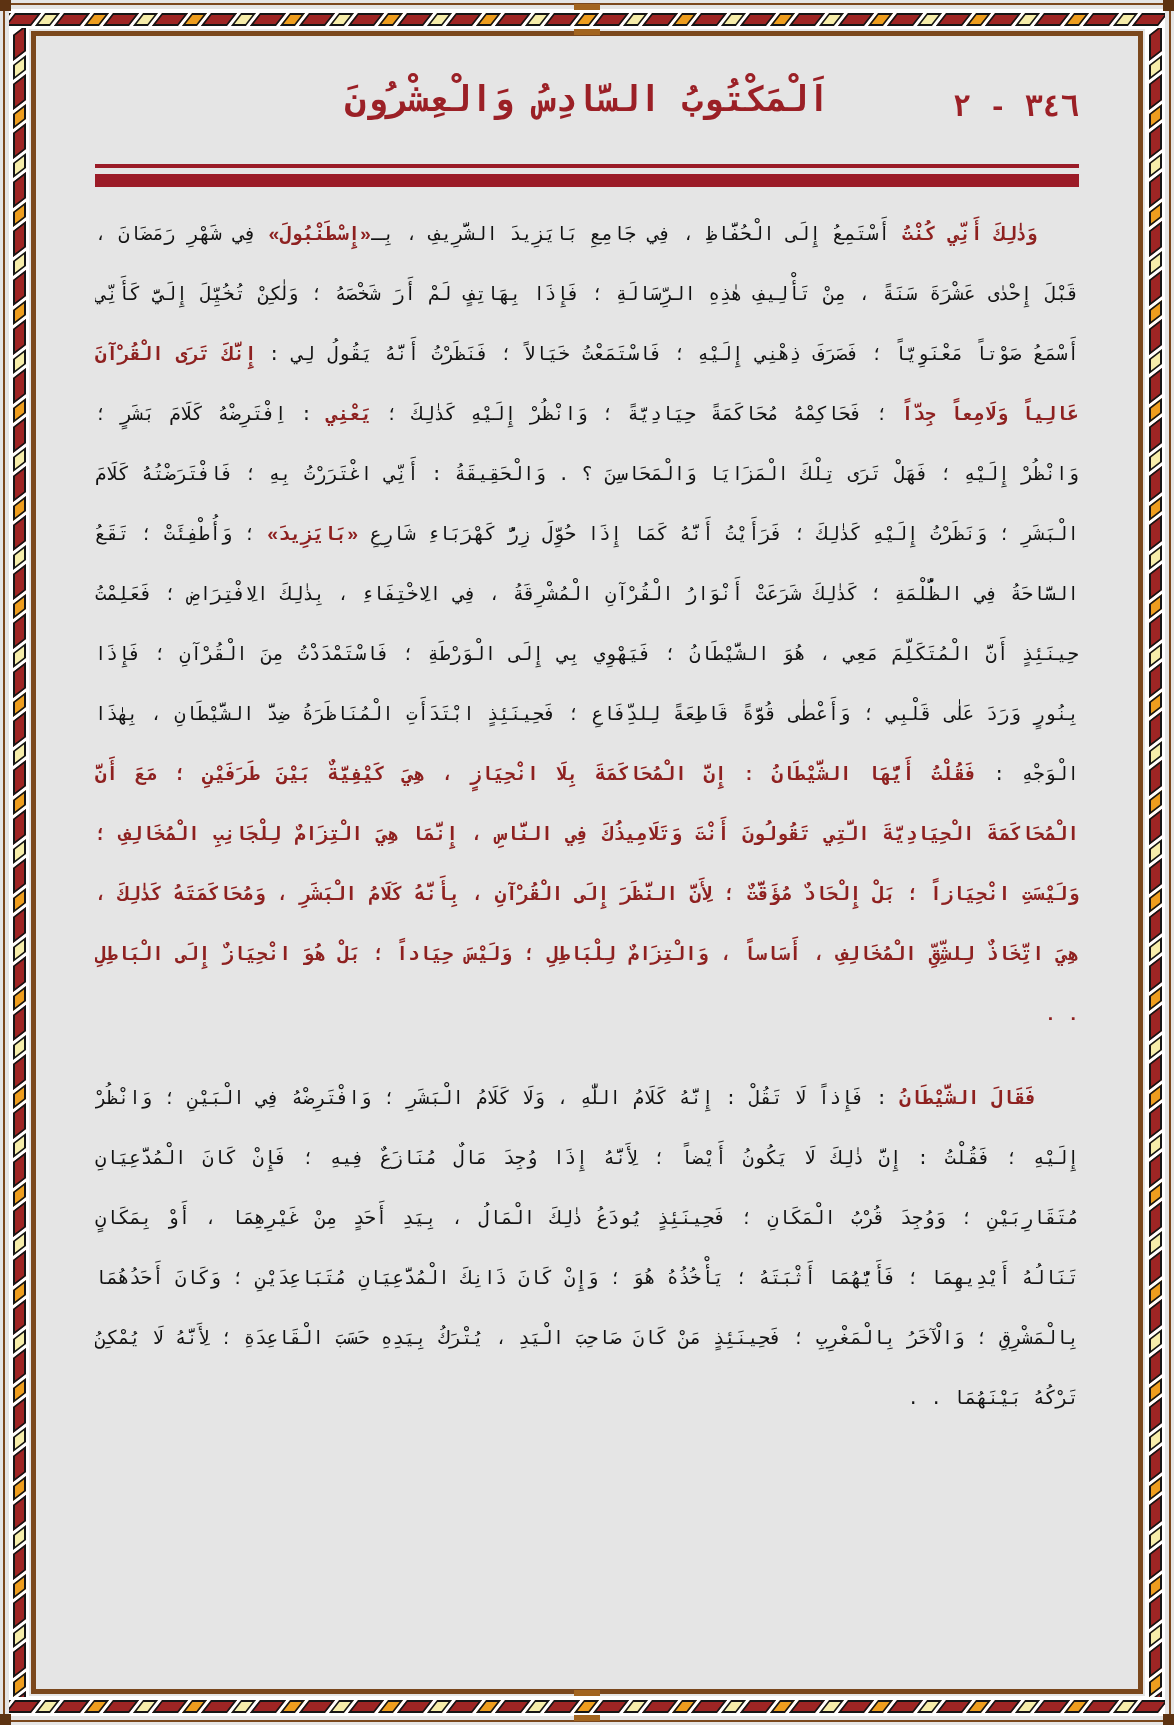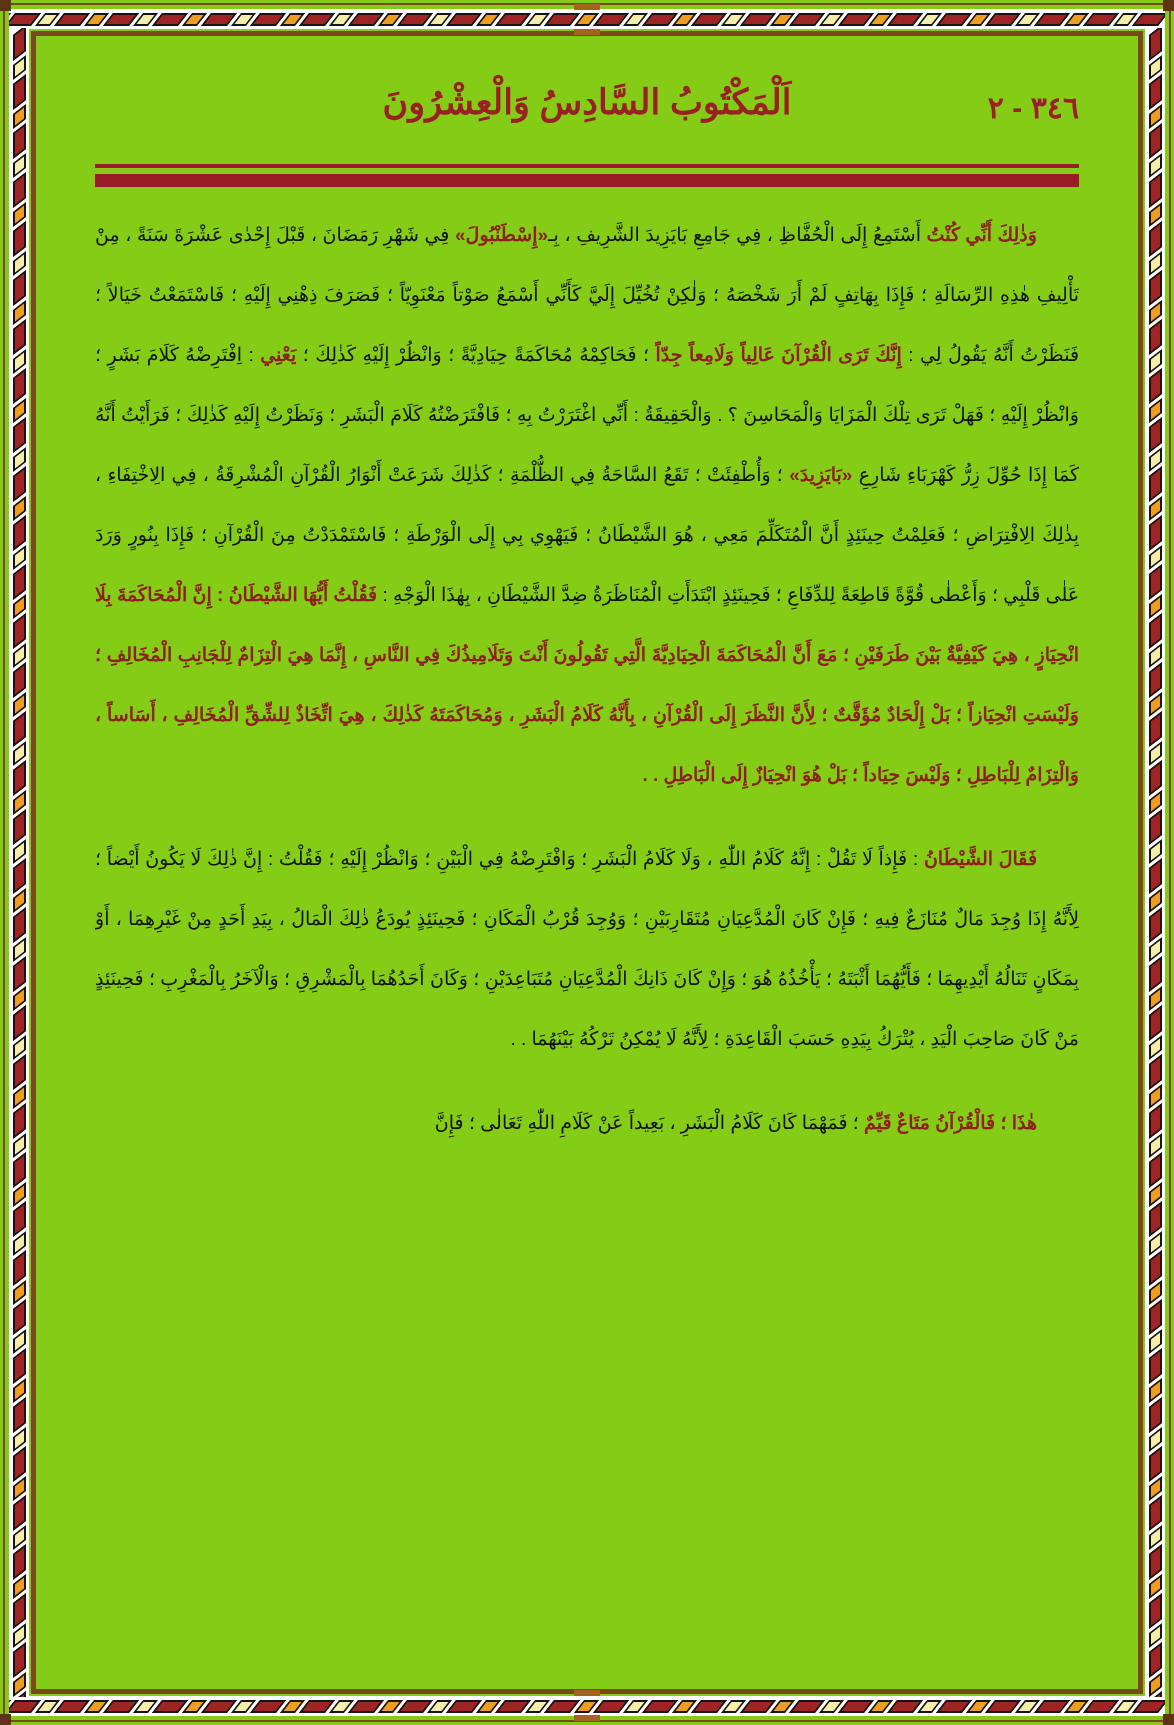--- a/index.html
+++ b/index.html
@@ -1,21 +1,21 @@
 <!DOCTYPE html>
 <html lang="ar" dir="rtl" style="--accent-red: #9b2026; --rule-red: #9b1b27; --text-red: #8e2120; --text-black: #121212; --frame-brown: #7b481d; --frame-dark-brown: #5d3312; --chain-red: #9e2524; --chain-gold: #ee9d1e; --chain-cream: #f6edaa; --tick-brown: #a2641f;"><head>
 <meta charset="utf-8">
 <style>
   html,body{margin:0;padding:0;background:#ffffff;}
   .page{
     position:relative;
     width:1174px;height:1725px;
-    background:#84cc16;
+    background:#e5e5e5;
     overflow:hidden;
-    font-family:Liberation Sans, sans-serif;
+    font-family:Liberation Mono, monospace;
   }
   
   .outer-line{position:absolute;inset:3px;border:2px solid var(--frame-brown,#7b481d);pointer-events:none;}
   .inner-line{position:absolute;inset:31px;border:5px solid var(--frame-brown,#7b481d);pointer-events:none;}
   .band{position:absolute;display:flex;overflow:hidden;background:#fff;}
   .band-top{top:9px;left:9px;right:9px;height:20px;align-items:center;}
   .band-bottom{bottom:9px;left:9px;right:9px;height:20px;align-items:center;}
   .band-left{left:9px;top:28px;bottom:28px;width:20px;flex-direction:column;align-items:center;}
   .band-right{right:9px;top:28px;bottom:28px;width:20px;flex-direction:column;align-items:center;}
   .lk{flex:0 0 auto;border:2px solid #151515;}
@@ -320,17 +320,16 @@
   <div class="content">
     <div class="header-row">
       <h1 class="title">اَلْمَكْتُوبُ السَّادِسُ وَالْعِشْرُونَ</h1>
       <div class="page-num">٣٤٦ - ٢</div>
     </div>
     <div class="rule-thin"></div>
     <div class="rule-thick"></div>
     <div class="body-text">
         <p class="para"><span class="red">وَذٰلِكَ أَنِّي كُنْتُ</span><span> أَسْتَمِعُ إِلَى الْحُفَّاظِ ، فِي جَامِعِ بَايَزِيدَ الشَّرِيفِ ، بِـ</span><span class="red">«إِسْطَنْبُولَ»</span><span> فِي شَهْرِ رَمَضَانَ ، قَبْلَ إِحْدٰى عَشْرَةَ سَنَةً ، مِنْ تَأْلِيفِ هٰذِهِ الرِّسَالَةِ ؛ فَإِذَا بِهَاتِفٍ لَمْ أَرَ شَخْصَهُ ؛ وَلٰكِنْ تُخُيِّلَ إِلَيَّ كَأَنِّي أَسْمَعُ صَوْتاً مَعْنَوِيّاً ؛ فَصَرَفَ ذِهْنِي إِلَيْهِ ؛ فَاسْتَمَعْتُ خَيَالاً ؛ فَنَظَرْتُ أَنَّهُ يَقُولُ لِي : </span><span class="red">إِنَّكَ تَرَى الْقُرْآنَ عَالِياً وَلَامِعاً جِدّاً</span><span> ؛ فَحَاكِمْهُ مُحَاكَمَةً حِيَادِيَّةً ؛ وَانْظُرْ إِلَيْهِ كَذٰلِكَ ؛ </span><span class="red">يَعْنِي</span><span> : اِفْتَرِضْهُ كَلَامَ بَشَرٍ ؛ وَانْظُرْ إِلَيْهِ ؛ فَهَلْ تَرَى تِلْكَ الْمَزَايَا وَالْمَحَاسِنَ ؟ . وَالْحَقِيقَةُ : أَنِّي اغْتَرَرْتُ بِهِ ؛ فَافْتَرَضْتُهُ كَلَامَ الْبَشَرِ ؛ وَنَظَرْتُ إِلَيْهِ كَذٰلِكَ ؛ فَرَأَيْتُ أَنَّهُ كَمَا إِذَا حُوِّلَ زِرُّ كَهْرَبَاءِ شَارِعِ </span><span class="red">«بَايَزِيدَ»</span><span> ؛ وَأُطْفِئَتْ ؛ تَقَعُ السَّاحَةُ فِي الظُّلْمَةِ ؛ كَذٰلِكَ شَرَعَتْ أَنْوَارُ الْقُرْآنِ الْمُشْرِقَةُ ، فِي الِاخْتِفَاءِ ، بِذٰلِكَ الِافْتِرَاضِ ؛ فَعَلِمْتُ حِينَئِذٍ أَنَّ الْمُتَكَلِّمَ مَعِي ، هُوَ الشَّيْطَانُ ؛ فَيَهْوِي بِي إِلَى الْوَرْطَةِ ؛ فَاسْتَمْدَدْتُ مِنَ الْقُرْآنِ ؛ فَإِذَا بِنُورٍ وَرَدَ عَلٰى قَلْبِي ؛ وَأَعْطٰى قُوَّةً قَاطِعَةً لِلدِّفَاعِ ؛ فَحِينَئِذٍ ابْتَدَأَتِ الْمُنَاظَرَةُ ضِدَّ الشَّيْطَانِ ، بِهٰذَا الْوَجْهِ : </span><span class="red">فَقُلْتُ أَيُّهَا الشَّيْطَانُ : إِنَّ الْمُحَاكَمَةَ بِلَا انْحِيَازٍ ، هِيَ كَيْفِيَّةٌ بَيْنَ طَرَفَيْنِ ؛ مَعَ أَنَّ الْمُحَاكَمَةَ الْحِيَادِيَّةَ الَّتِي تَقُولُونَ أَنْتَ وَتَلَامِيذُكَ فِي النَّاسِ ، إِنَّمَا هِيَ الْتِزَامٌ لِلْجَانِبِ الْمُخَالِفِ ؛ وَلَيْسَتِ انْحِيَازاً ؛ بَلْ إِلْحَادٌ مُؤَقَّتٌ ؛ لِأَنَّ النَّظَرَ إِلَى الْقُرْآنِ ، بِأَنَّهُ كَلَامُ الْبَشَرِ ، وَمُحَاكَمَتَهُ كَذٰلِكَ ، هِيَ اتِّخَاذٌ لِلشِّقِّ الْمُخَالِفِ ، أَسَاساً ، وَالْتِزَامٌ لِلْبَاطِلِ ؛ وَلَيْسَ حِيَاداً ؛ بَلْ هُوَ انْحِيَازٌ إِلَى الْبَاطِلِ . .</span></p>
         <p class="para"><span class="red">فَقَالَ الشَّيْطَانُ</span><span> : فَإِذاً لَا تَقُلْ : إِنَّهُ كَلَامُ اللّٰهِ ، وَلَا كَلَامُ الْبَشَرِ ؛ وَافْتَرِضْهُ فِي الْبَيْنِ ؛ وَانْظُرْ إِلَيْهِ ؛ فَقُلْتُ : إِنَّ ذٰلِكَ لَا يَكُونُ أَيْضاً ؛ لِأَنَّهُ إِذَا وُجِدَ مَالٌ مُنَازَعٌ فِيهِ ؛ فَإِنْ كَانَ الْمُدَّعِيَانِ مُتَقَارِبَيْنِ ؛ وَوُجِدَ قُرْبُ الْمَكَانِ ؛ فَحِينَئِذٍ يُودَعُ ذٰلِكَ الْمَالُ ، بِيَدِ أَحَدٍ مِنْ غَيْرِهِمَا ، أَوْ بِمَكَانٍ تَنَالُهُ أَيْدِيهِمَا ؛ فَأَيُّهُمَا أَثْبَتَهُ ؛ يَأْخُذُهُ هُوَ ؛ وَإِنْ كَانَ ذَانِكَ الْمُدَّعِيَانِ مُتَبَاعِدَيْنِ ؛ وَكَانَ أَحَدُهُمَا بِالْمَشْرِقِ ؛ وَالْآخَرُ بِالْمَغْرِبِ ؛ فَحِينَئِذٍ مَنْ كَانَ صَاحِبَ الْيَدِ ، يُتْرَكُ بِيَدِهِ حَسَبَ الْقَاعِدَةِ ؛ لِأَنَّهُ لَا يُمْكِنُ تَرْكُهُ بَيْنَهُمَا . .</span></p>
-        <p class="para"><span class="red">هٰذَا ؛ فَالْقُرْآنُ مَتَاعٌ قَيِّمٌ</span><span> ؛ فَمَهْمَا كَانَ كَلَامُ الْبَشَرِ ، بَعِيداً عَنْ كَلَامِ اللّٰهِ تَعَالٰى ؛ فَإِنَّ</span></p>
       </div>
   </div>
 
 </div>
 
 </body></html>

